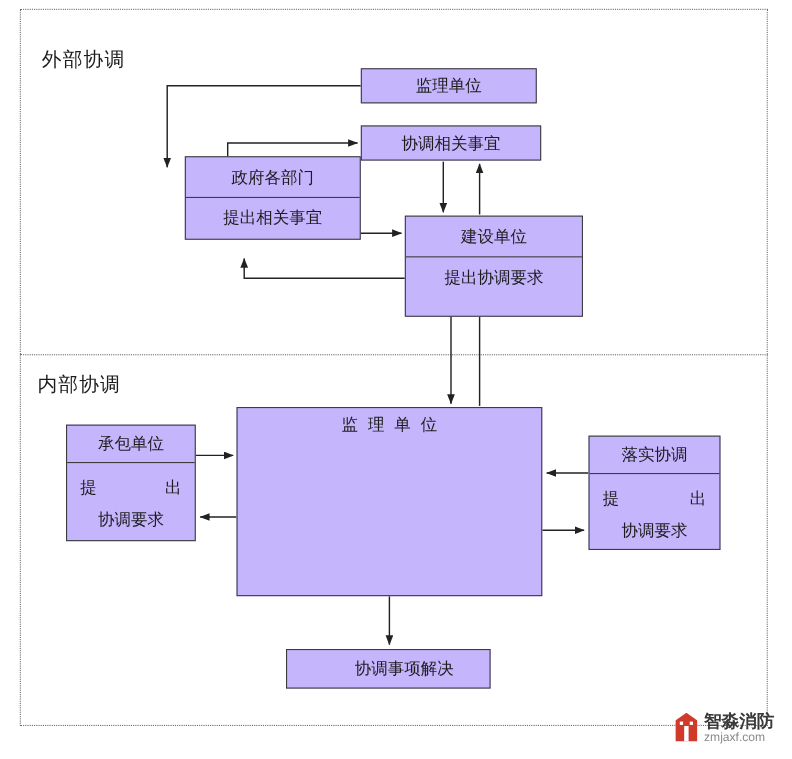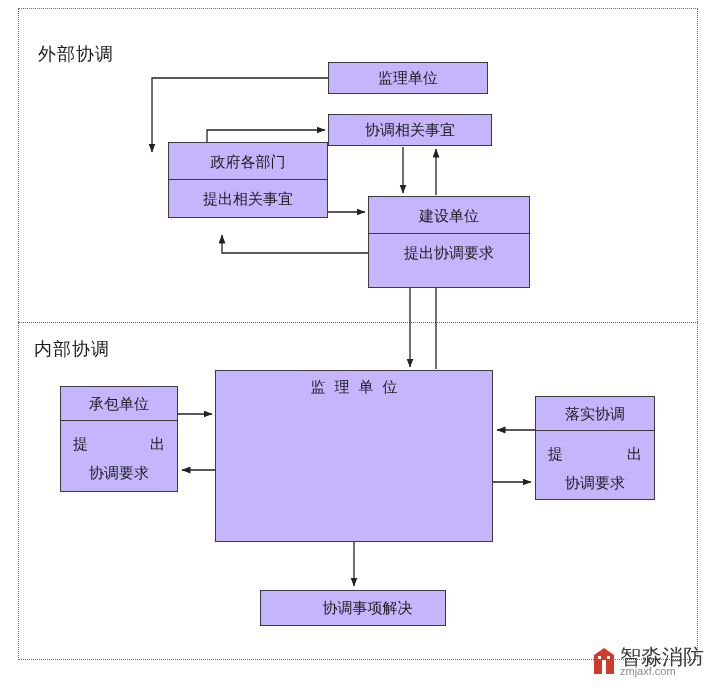--- a/index.html
+++ b/index.html
@@ -29,21 +29,21 @@
   .side-body div{line-height:29px;}
   .spread{text-align:justify;text-align-last:justify;}
   .big-title{height:30px;line-height:32px;letter-spacing:9px;padding-left:9px;}
   .big-body{padding:2px 9px 0 9px;text-align:left;}
   .big-body .item{line-height:26px;font-size:15px;}
   .arrows{position:absolute;left:0;top:0;pointer-events:none;}
   .watermark{
     position:absolute;right:16px;bottom:12px;display:flex;align-items:flex-start;gap:6px;
   }
   .wm-text{text-align:left;}
-  .wm-name{font-size:21px;font-weight:normal;color:#3a3a3a;line-height:17px;}
+  .wm-name{font-size:16px;font-weight:bold;color:#3a3a3a;line-height:17px;}
   .wm-site{font-size:11px;color:#8a8a8a;line-height:13px;}
 </style>
 </head>
 <body>
 
 <div class="canvas">
 
   <div class="frame"></div>
   <div class="divider"></div>
 

